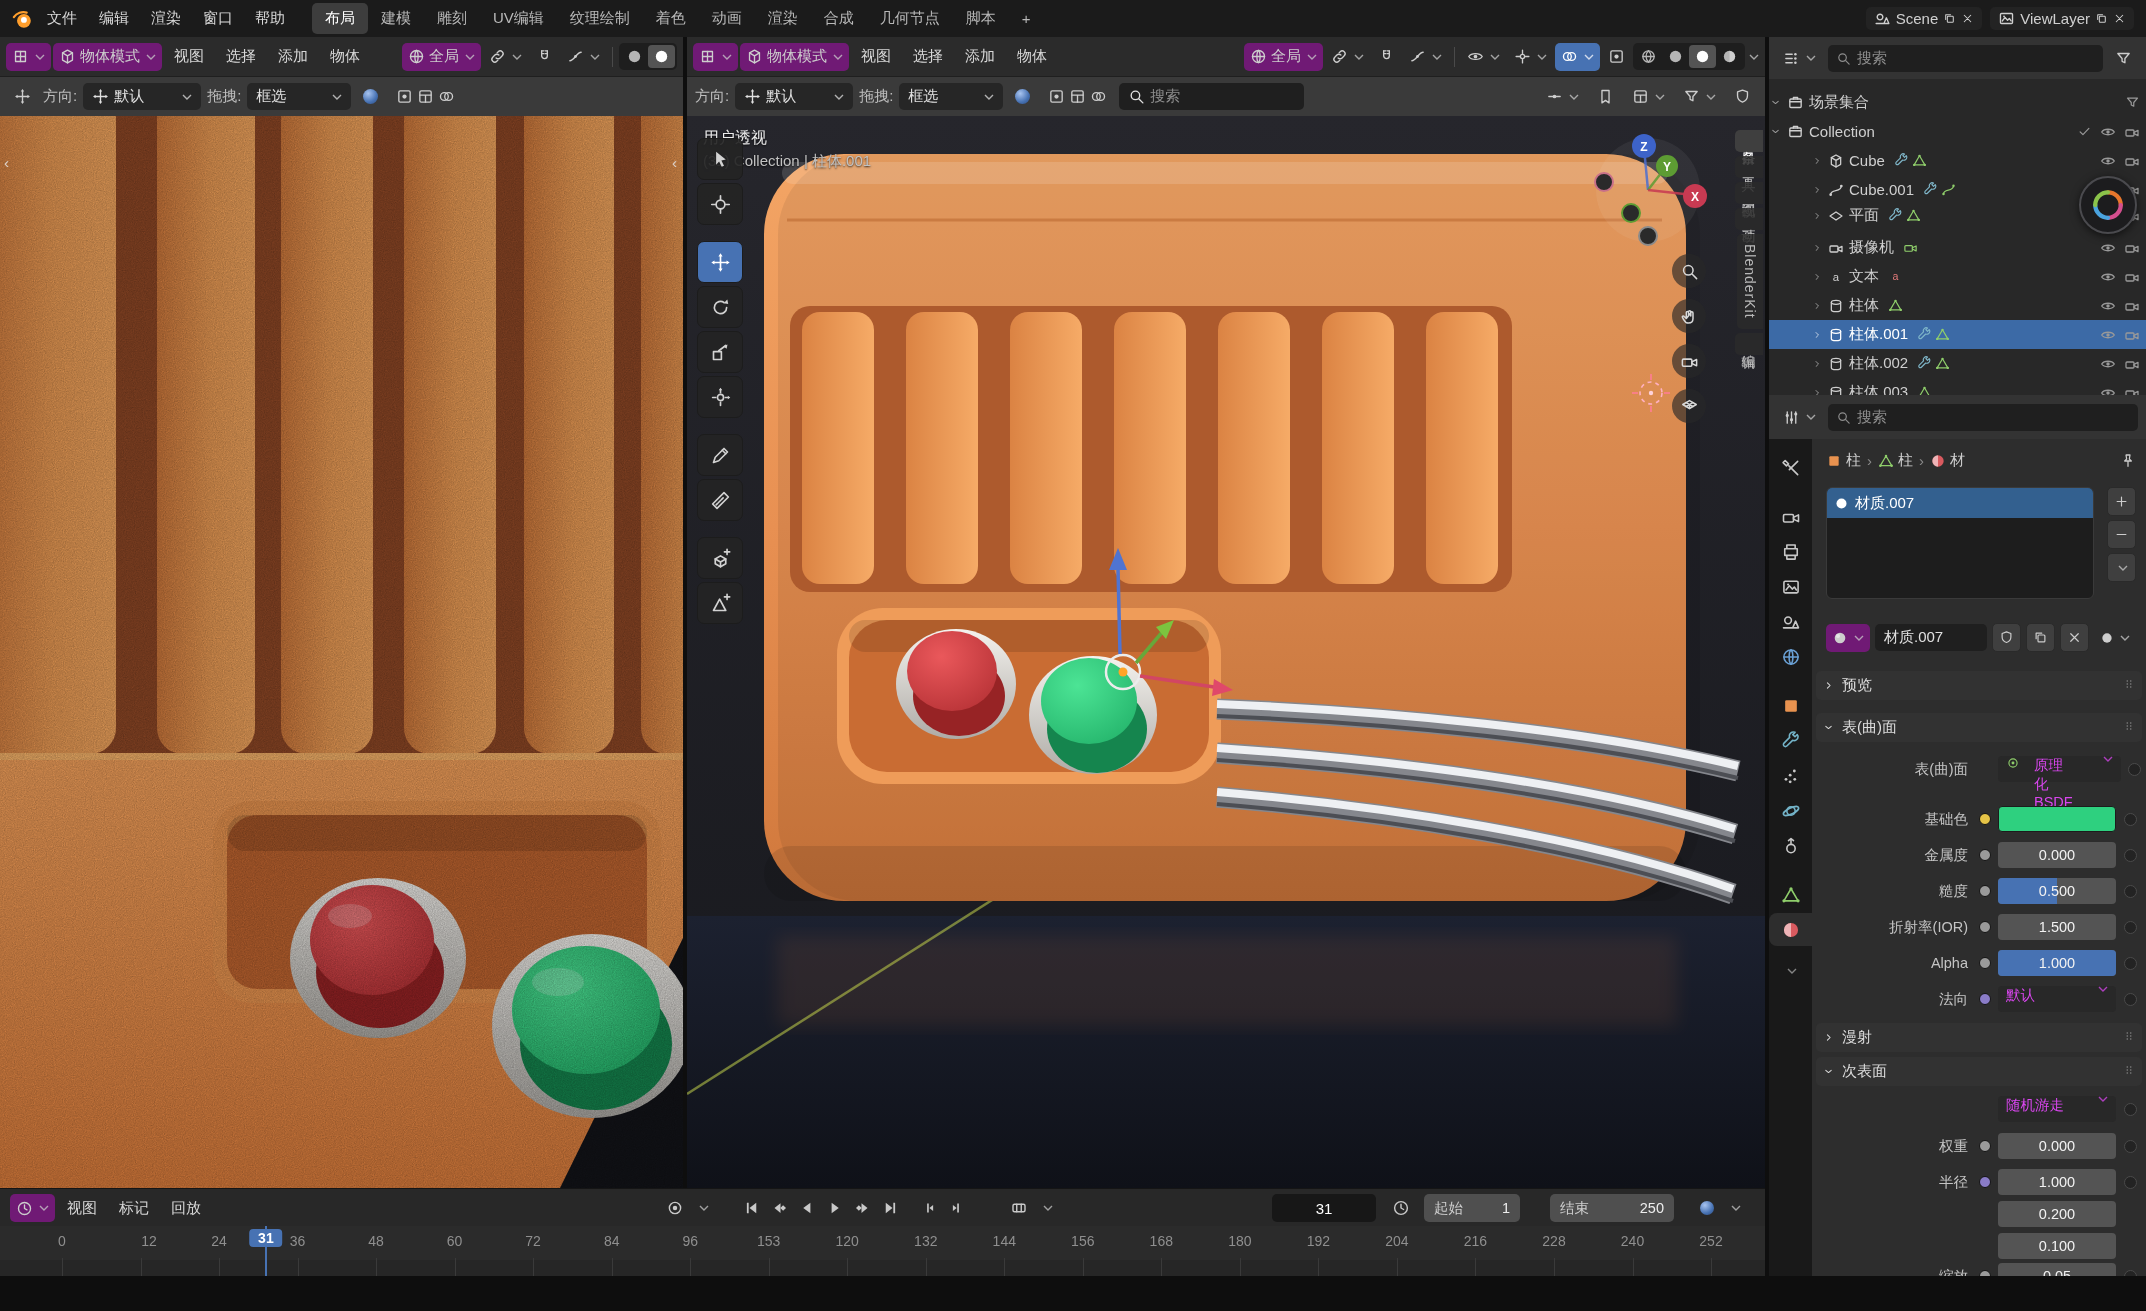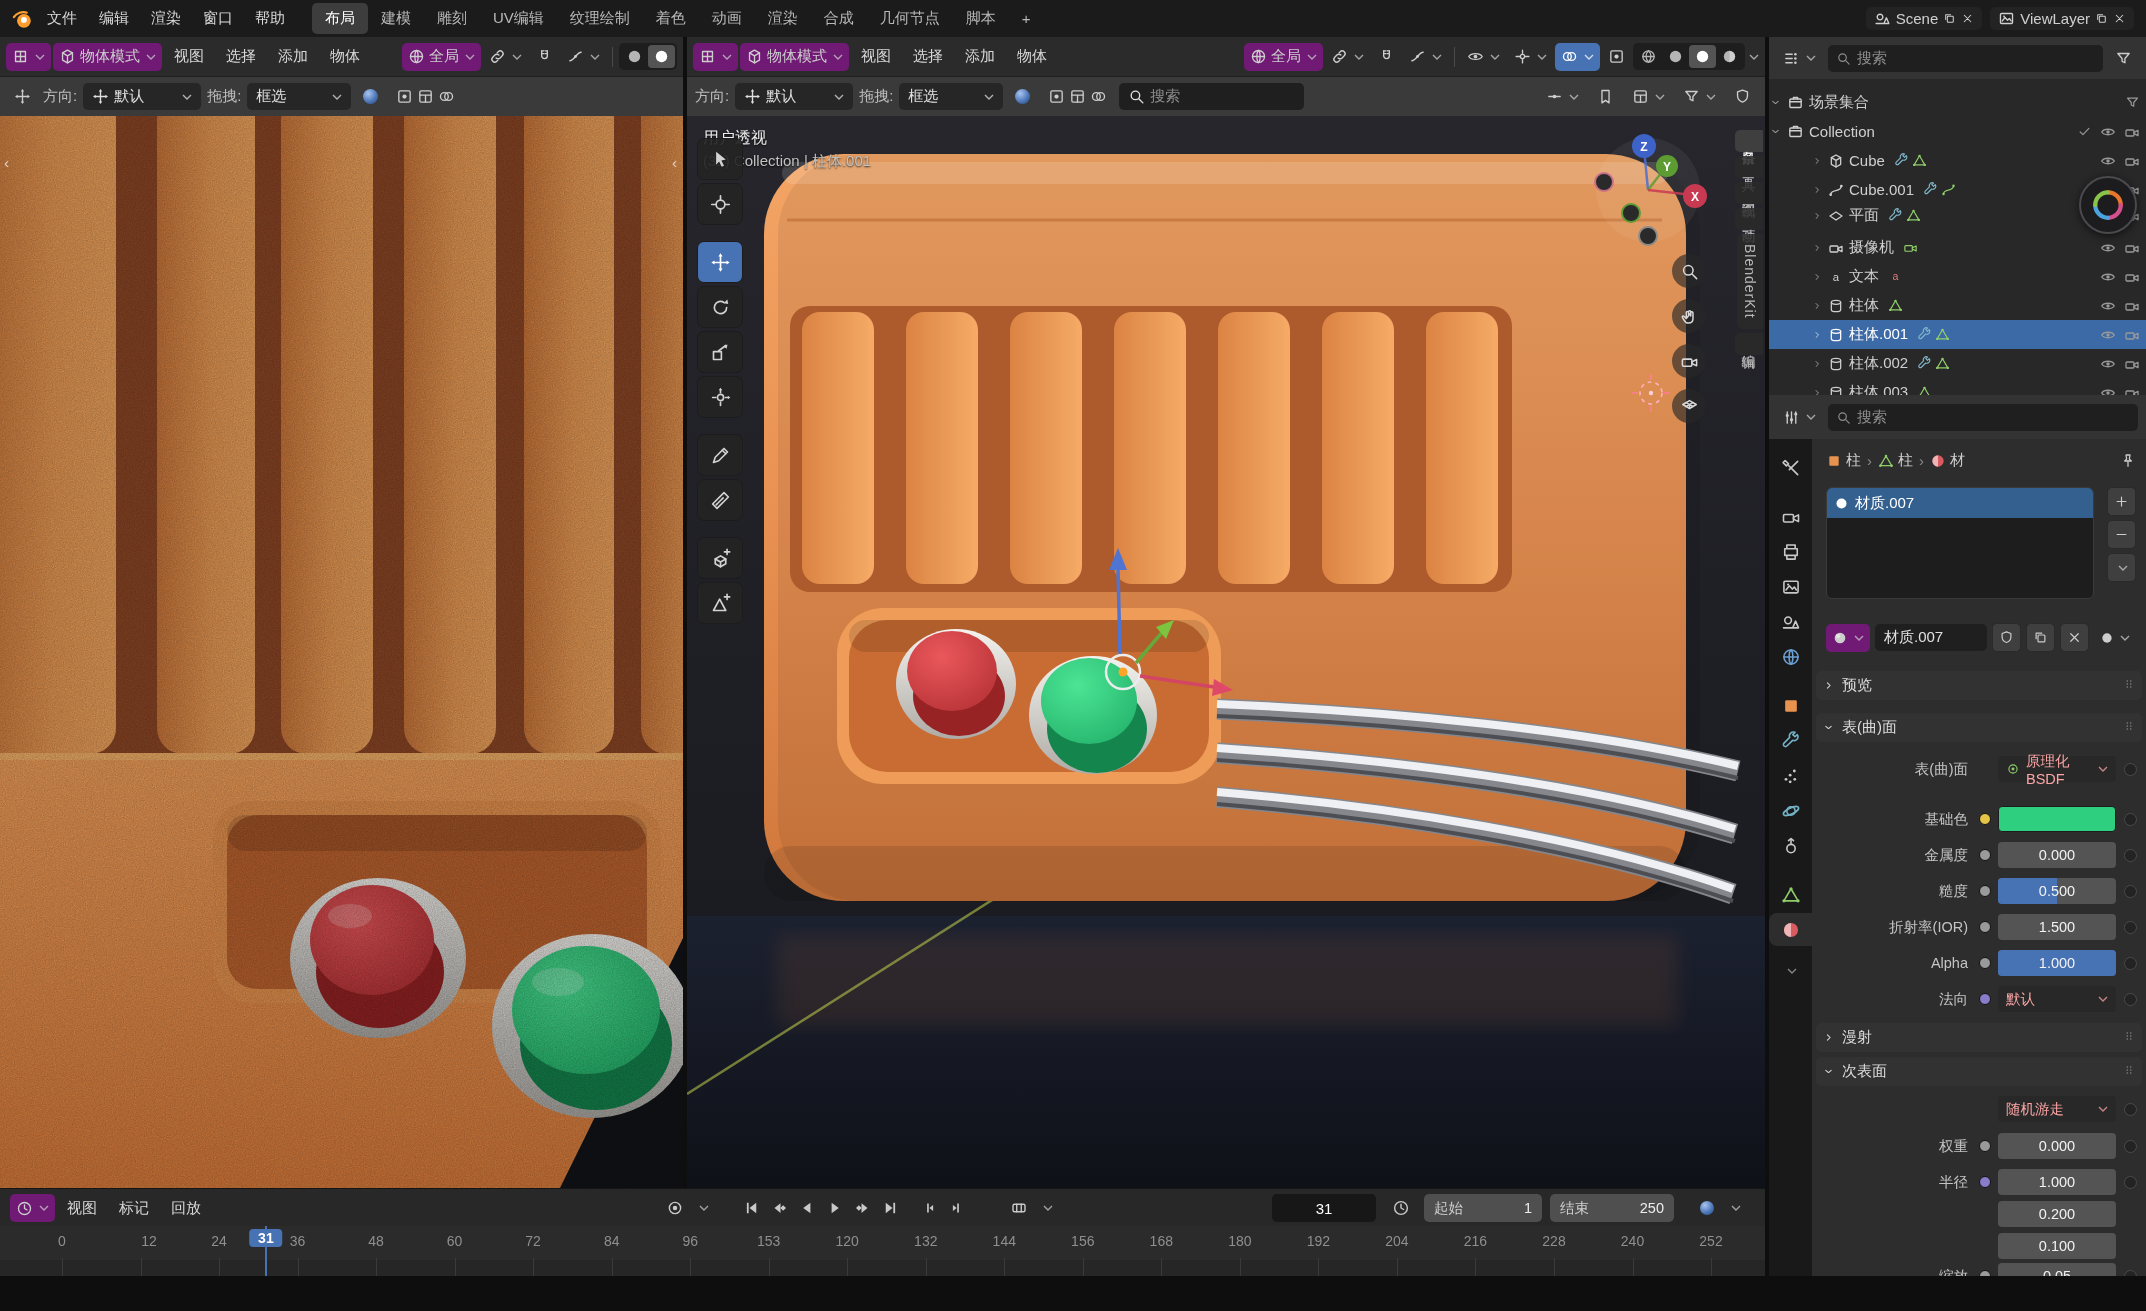--- a/index.html
+++ b/index.html
@@ -71,21 +71,21 @@
   .slotrow{height:30px;background:#33608f;color:#fff;display:flex;align-items:center;gap:6px;padding:0 7px}
   .sqbtn{width:29px;height:29px;background:#3f3f3f;border:1px solid #2a2a2a;border-radius:5px;display:flex;align-items:center;justify-content:center;color:#ccc}
   .phead{position:absolute;left:4px;right:4px;height:29px;display:flex;align-items:center;gap:7px;color:#dedede;background:#323232;border-radius:5px;padding:0 6px}
   .phead .grip{margin-left:auto;opacity:.5}
   .prow{position:absolute;left:12px;right:6px;height:28px;display:grid;grid-template-columns:148px 18px 1fr 20px;align-items:center;column-gap:4px}
   .plab{text-align:right;color:#c4c4c4;padding-right:4px;white-space:nowrap;font-size:14.5px}
   .sock{width:12px;height:12px;border-radius:50%;border:1px solid #141414;justify-self:center}
   .vfld{position:relative;background:#545454;border-radius:4px;height:26px;display:flex;align-items:center;justify-content:center;color:#f2f2f2;overflow:hidden;font-size:14.5px}
   .vfld .fill{position:absolute;left:0;top:0;bottom:0;background:#4772b3}
   .vfld .val{position:relative;z-index:1}
-  .mfld{background:#282828;border-radius:4px;height:26px;display:flex;align-items:center;gap:6px;padding:0 8px;color:#fca5a5;font-size:14.5px}
+  .mfld{background:#282828;border-radius:4px;height:26px;display:flex;gap:14px;padding:0 8px;color:#d946ef;font-size:14.5px}
   .mfld .sp{flex:1}
   .kdot{width:13px;height:13px;border-radius:50%;background:#232323;border:1px solid #4a4a4a;justify-self:center}
   .cswatch{height:26px;border-radius:4px;border:1px solid #1c1c1c}
   
   #tl-head{background:#282828;border-top:1px solid #151515}
   #tl-head .g{position:absolute;top:5px;display:flex;align-items:center;gap:2px;height:28px}
   .tbtn{display:flex;align-items:center;justify-content:center;width:26px;height:26px;border-radius:4px;color:#c9c9c9}
   .framefld{background:#171717;border-radius:5px;color:#fff;display:flex;align-items:center;justify-content:center;font-size:15px}
   .rangefld{background:#4f4f4f;border-radius:5px;color:#ededed;display:flex;align-items:center;justify-content:space-between;padding:0 10px;font-size:14.5px}
   .rangefld .rl{color:#cfcfcf;margin-right:8px}
@@ -1670,21 +1670,21 @@
       </div>
       <div class="g" style="left:1388px">
         <span class="tbtn">
           <svg class="ico" style="width:18px;height:18px" viewBox="0 0 24 24">
             <circle class="s" cx="12" cy="12" r="8.5"></circle>
             <path class="s" d="M12 7v5l3.5 2"></path>
           </svg>
         </span>
       </div>
       <div class="g" style="left:1424px">
-        <span class="rangefld" style="width:118px;height:28px">
+        <span class="rangefld" style="width:96px;height:28px">
           <span class="rl">起始</span>
           <span>1</span>
         </span>
       </div>
       <div class="g" style="left:1550px">
         <span class="rangefld" style="width:124px;height:28px">
           <span class="rl">结束</span>
           <span>250</span>
         </span>
       </div>

